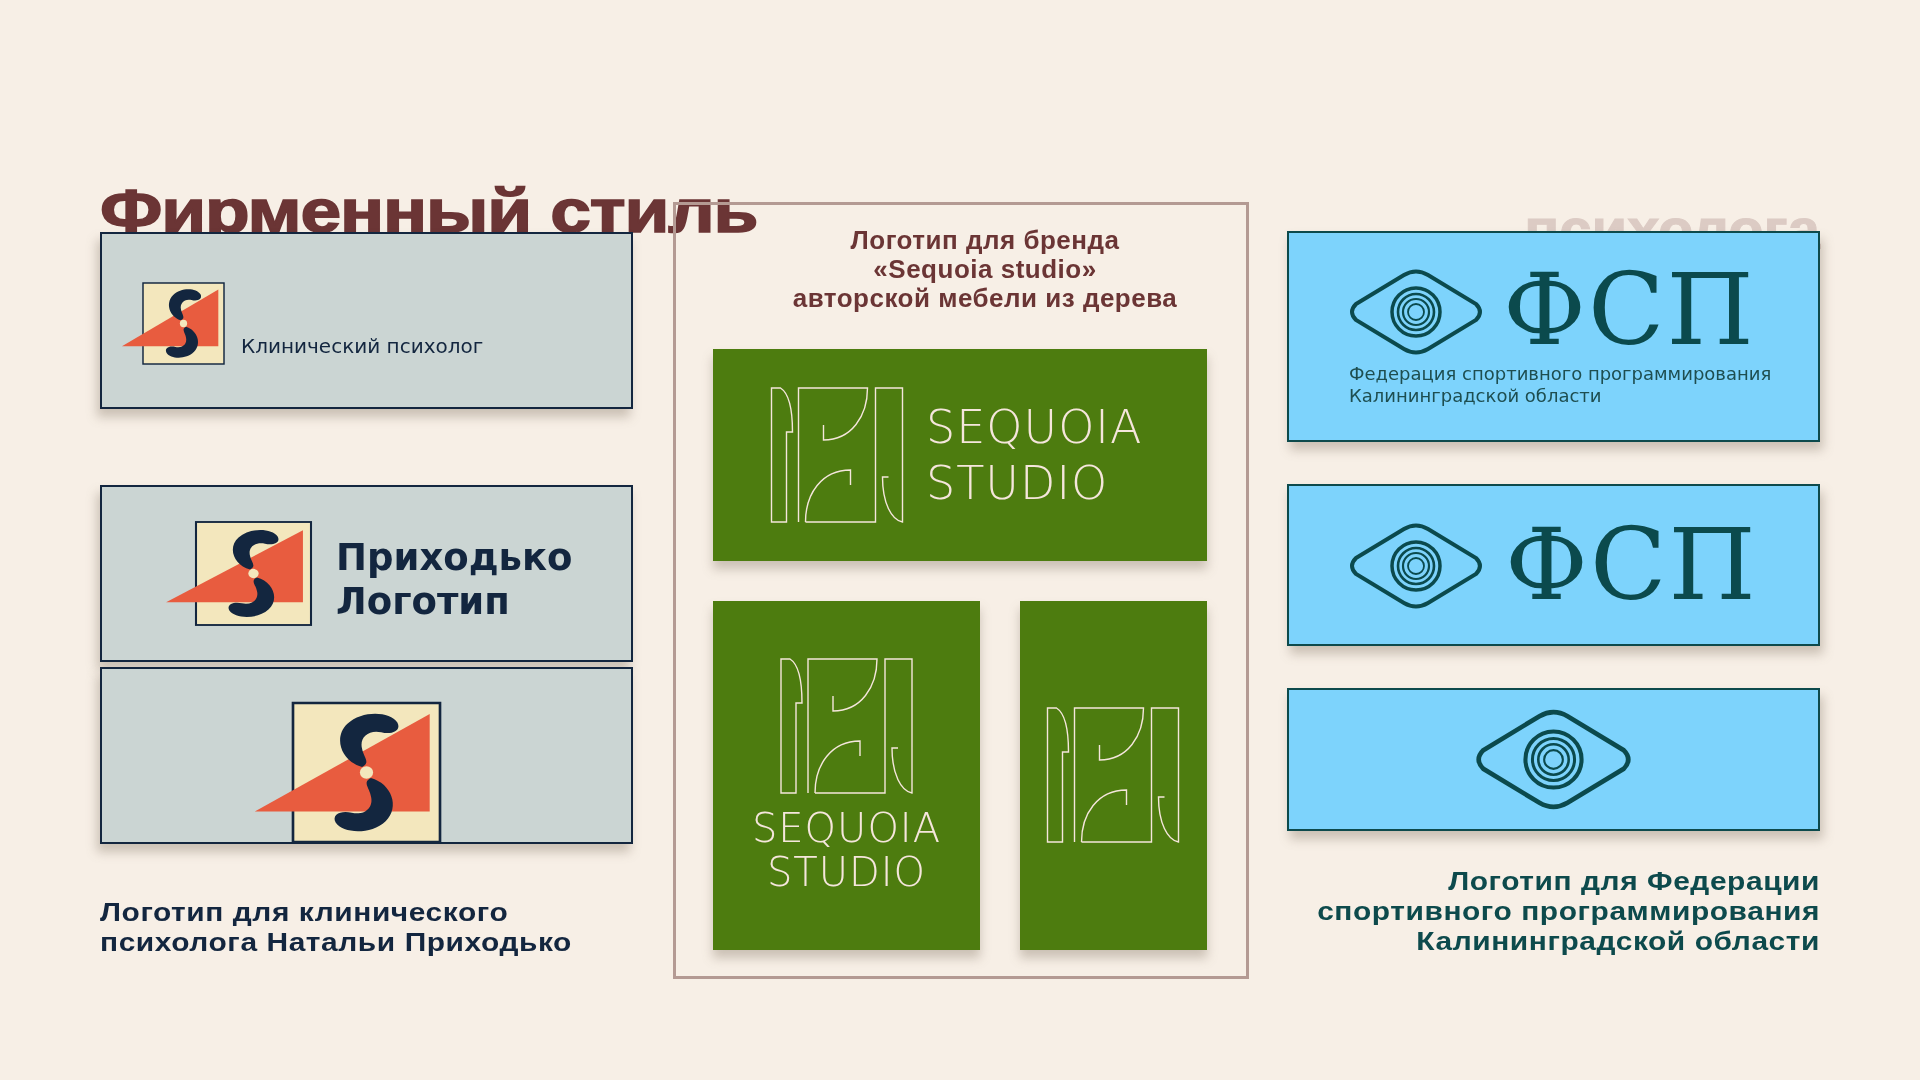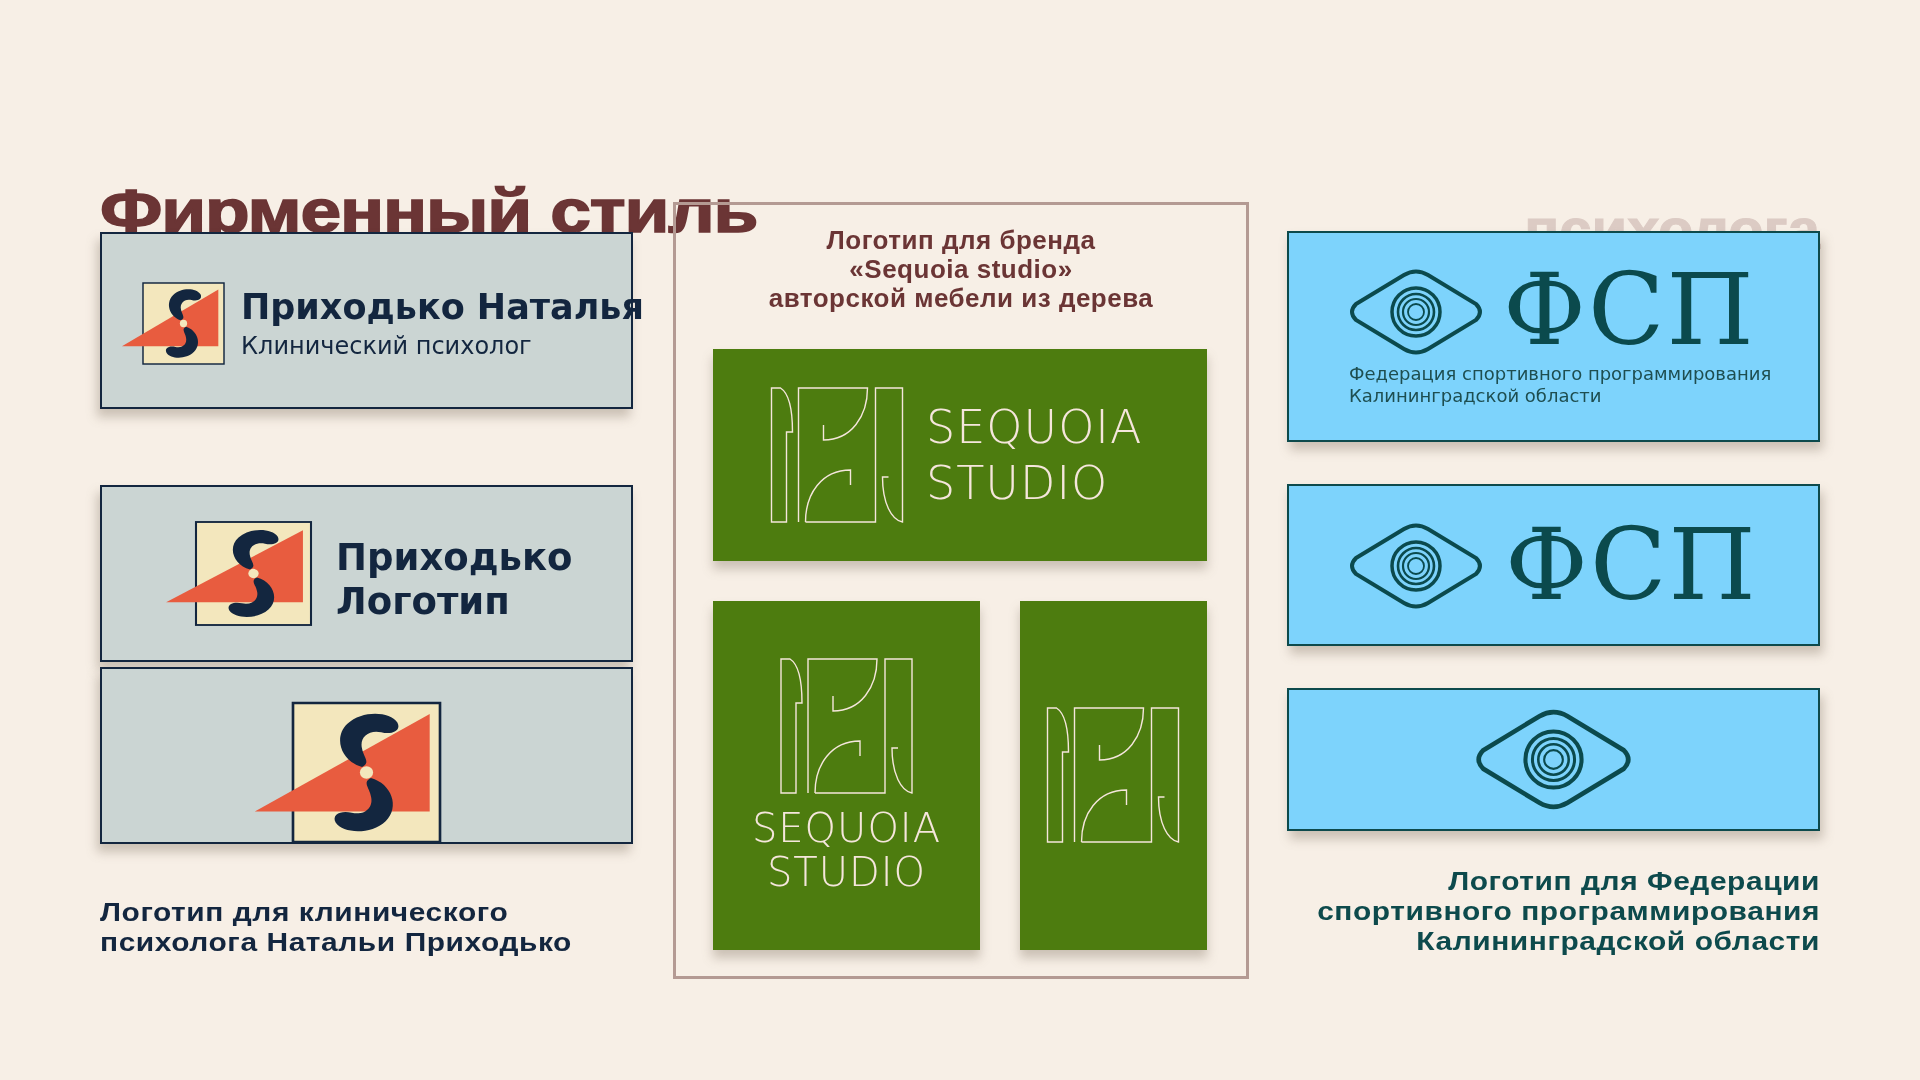--- a/index.html
+++ b/index.html
@@ -59,20 +59,21 @@
   
   .center-frame {
     left: 673px; top: 202px; width: 576px; height: 777px;
     border: 3px solid #b49a93; box-sizing: border-box;
   }
   .caption-center {
     left: 673px; top: 226px; width: 576px; text-align: center;
     font-size: 26px; line-height: 29px; color: #6b3535;
     font-family: "Liberation Sans", sans-serif; font-weight: 600;
     letter-spacing: 0.5px;
+    padding-left: 24px;
   }
   .dark-card {
     background: #4d7c0f; box-shadow: 0 8px 10px rgba(120,105,90,0.35);
   }
   .seq-mark { position: absolute; overflow: visible; }
   .seq-text {
     position: absolute; color: #f5e6dc; font-weight: 300;
     font-family: "DejaVu Sans", sans-serif; white-space: nowrap;
     letter-spacing: 1px;
   }
@@ -119,22 +120,21 @@
   </defs>
 </svg>
 
 <div class="abs page-title">Фирменный стиль</div>
 <div class="abs section-label">психолога</div>
 
 <div class="abs card-left" style="top:232px;height:177px;">
   <svg class="psy-logo" style="left:41px;top:49px;width:81px;height:81px;">
       <use href="#swirl"></use>
     </svg>
-  <div class="psy-name" style="left:139px;top:52px;font-size:35px;line-height:42px;">Приходько Наталья</div>
-  <div class="psy-sub" style="left:139px;top:99px;font-size:24px;line-height:26px;">Клинический психолог</div>
+  <div class="psy-sub" style="left:139px;top:99px;font-size:20px;line-height:26px;">Клинический психолог</div>
 </div>
 
 <div class="abs card-left" style="top:449px;height:177px;margin-top:36px;">
   <svg class="psy-logo" style="left:94px;top:35px;width:115px;height:103px;" viewBox="0 0 100 100" preserveAspectRatio="none">
       <use href="#swirl" width="100" height="100"></use>
     </svg>
   <div class="psy-name" style="left:234px;top:49px;font-size:37px;line-height:44px;">Приходько</div>
   <div class="psy-name" style="left:234px;top:93px;font-size:37px;line-height:44px;">Логотип</div>
 </div>
 

